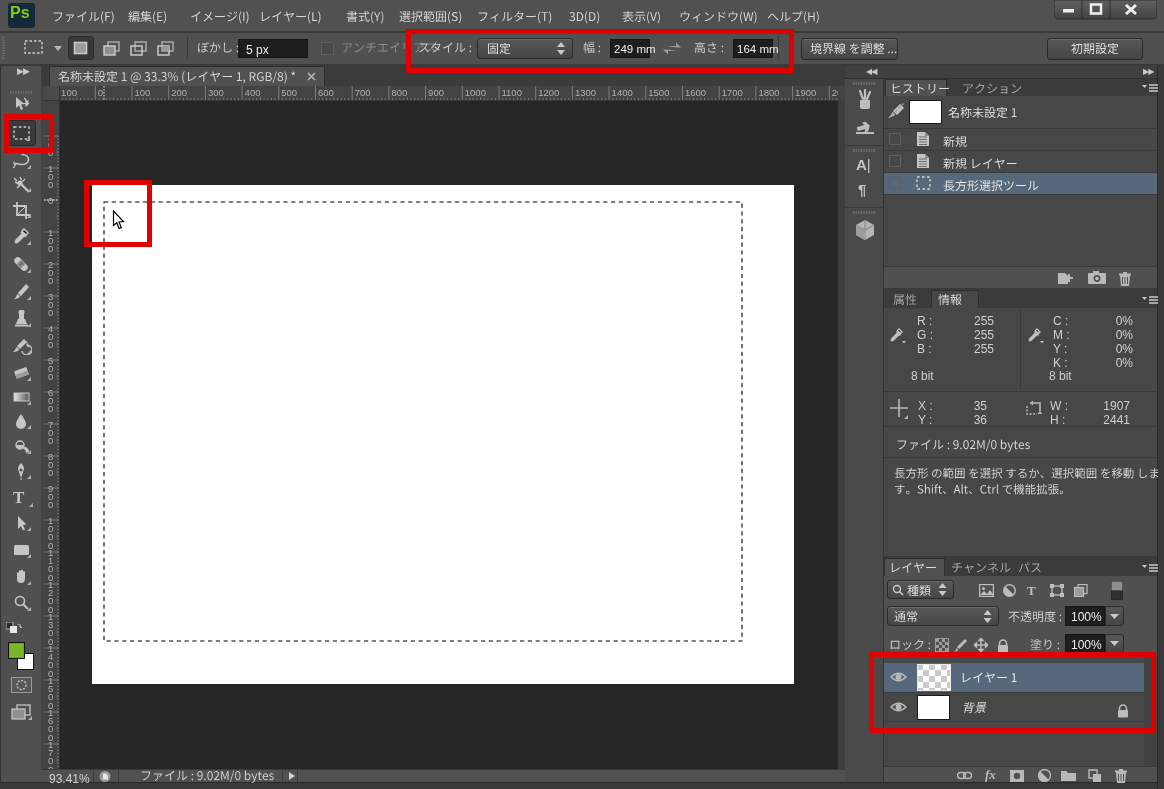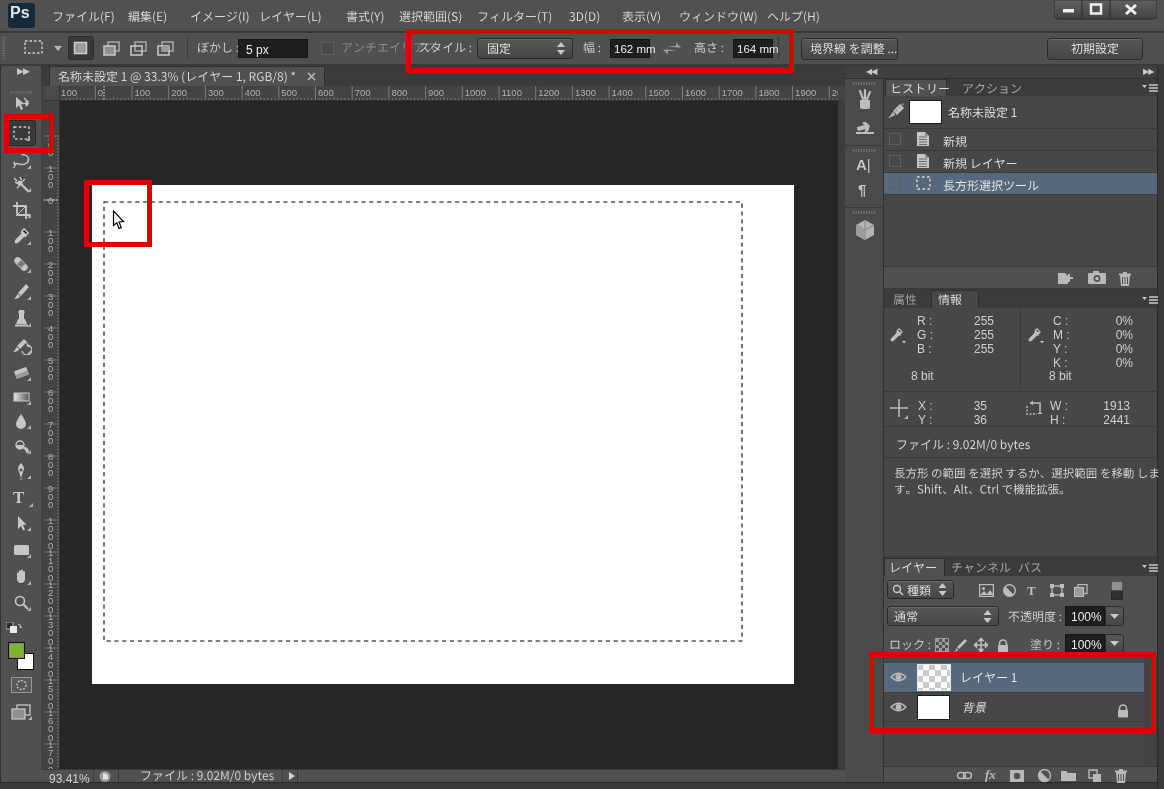--- a/index.html
+++ b/index.html
@@ -15,21 +15,21 @@
 <div class="abs" style="left:41px;top:66px;width:804px;height:20px;background:#3b3b3b"></div>
 <div class="abs" style="left:41px;top:86px;width:804px;height:683px;background:#434343"></div>
 <div class="abs" style="left:60px;top:101px;width:778px;height:668px;background:#262626"></div>
 <div class="abs" style="left:838px;top:101px;width:7px;height:668px;background:#3d3d3d"></div>
 <div class="abs" style="left:41px;top:769px;width:804px;height:13px;background:#505050;border-top:1px solid #3a3a3a"></div>
 <div class="abs" style="left:845px;top:66px;width:319px;height:716px;background:#505050"></div>
 <div class="abs" style="left:0;top:782px;width:1164px;height:7px;background:#393939;border-top:1px solid #2a2a2a"></div>
 <div class="abs" style="left:1157px;top:66px;width:7px;height:723px;background:#393939;border-left:1px solid #2a2a2a"></div>
 <div class="abs" style="left:0;top:66px;width:1px;height:716px;background:#333"></div>
 <div class="abs" style="left:8px;top:3px;width:27px;height:25px;background:#142a3b;border-radius:3px;"></div>
-<div class="lat" style="left:10px;top:4px;font-size:16px;font-weight:bold;color:#e5e5e5;letter-spacing:0px">Ps</div>
+<div class="lat" style="left:10px;top:4px;font-size:16px;font-weight:bold;color:#84cc16;letter-spacing:0px">Ps</div>
 <svg style="position:absolute;left:52px;top:9px;overflow:visible" width="65" height="16">
       <g transform="translate(0,12.0)">
         <path d="M10.3 -8Q10.3 -7.9 10.2 -7.7Q10.2 -7.6 10.2 -7.4Q10.1 -6.9 9.9 -6.3Q9.7 -5.8 9.5 -5.2Q9.3 -4.5 9 -4Q8.7 -3.4 8.4 -3Q7.8 -2.3 7.1 -1.7Q6.5 -1 5.6 -0.6Q4.7 -0.1 3.6 0.3L2.8 -0.6Q4 -0.9 4.9 -1.4Q5.7 -1.8 6.4 -2.3Q7 -2.9 7.5 -3.5Q7.9 -4.1 8.3 -4.8Q8.6 -5.5 8.8 -6.2Q9 -6.9 9.1 -7.4Q8.9 -7.4 8.4 -7.4Q8 -7.4 7.3 -7.4Q6.7 -7.4 6 -7.4Q5.3 -7.4 4.7 -7.4Q4 -7.4 3.6 -7.4Q3.1 -7.4 2.9 -7.4Q2.6 -7.4 2.3 -7.4Q2 -7.4 1.7 -7.4V-8.5Q1.9 -8.4 2.1 -8.4Q2.3 -8.4 2.5 -8.4Q2.8 -8.4 2.9 -8.4Q3.1 -8.4 3.5 -8.4Q3.8 -8.4 4.3 -8.4Q4.8 -8.4 5.4 -8.4Q6 -8.4 6.6 -8.4Q7.2 -8.4 7.7 -8.4Q8.2 -8.4 8.5 -8.4Q8.8 -8.4 9 -8.4Q9.1 -8.4 9.3 -8.4Q9.4 -8.4 9.6 -8.4Z M22.4 -6.1Q22.3 -6 22.3 -5.9Q22.2 -5.8 22.1 -5.7Q22 -5.5 21.8 -5.2Q21.5 -4.8 21.2 -4.4Q20.9 -4 20.5 -3.6Q20.1 -3.2 19.7 -2.9L18.9 -3.5Q19.3 -3.7 19.8 -4.1Q20.2 -4.5 20.5 -4.9Q20.8 -5.3 21 -5.6Q20.8 -5.6 20.4 -5.6Q19.9 -5.6 19.3 -5.6Q18.7 -5.6 18 -5.6Q17.4 -5.6 16.8 -5.6Q16.2 -5.6 15.8 -5.6Q15.4 -5.6 15.3 -5.6Q15 -5.6 14.7 -5.6Q14.4 -5.6 14.1 -5.6V-6.6Q14.4 -6.6 14.7 -6.5Q15 -6.5 15.3 -6.5Q15.4 -6.5 15.8 -6.5Q16.2 -6.5 16.9 -6.5Q17.5 -6.5 18.2 -6.5Q18.9 -6.5 19.5 -6.5Q20.1 -6.5 20.6 -6.5Q21 -6.5 21.2 -6.5Q21.3 -6.5 21.4 -6.5Q21.5 -6.5 21.6 -6.5Q21.8 -6.6 21.8 -6.6ZM18.4 -4.8Q18.3 -4.1 18.3 -3.4Q18.2 -2.7 18.1 -2.1Q17.9 -1.5 17.6 -1Q17.3 -0.4 16.8 0.1Q16.3 0.5 15.5 0.9L14.7 0.3Q14.9 0.2 15.1 0.1Q15.3 0 15.5 -0.1Q16.3 -0.7 16.7 -1.3Q17.1 -1.9 17.2 -2.6Q17.4 -3.3 17.4 -4.1Q17.4 -4.3 17.4 -4.5Q17.3 -4.7 17.3 -4.8Z M25 -4.3Q26.6 -4.8 27.9 -5.4Q29.3 -6 30.3 -6.6Q30.9 -7 31.5 -7.4Q32.1 -7.9 32.6 -8.4Q33.1 -8.9 33.6 -9.4L34.4 -8.6Q33.8 -8.1 33.3 -7.6Q32.7 -7.1 32 -6.6Q31.4 -6.1 30.7 -5.7Q30 -5.3 29.2 -4.9Q28.3 -4.5 27.4 -4.1Q26.5 -3.7 25.5 -3.4ZM30.1 -6.1 31.1 -6.4V-0.9Q31.1 -0.7 31.1 -0.4Q31.1 -0.2 31.1 0Q31.2 0.3 31.2 0.4H30Q30 0.3 30 0Q30.1 -0.2 30.1 -0.4Q30.1 -0.7 30.1 -0.9Z M42.3 -0.3Q42.3 -0.4 42.3 -0.6Q42.4 -0.7 42.4 -0.9Q42.4 -1 42.4 -1.5Q42.4 -1.9 42.4 -2.5Q42.4 -3.1 42.4 -3.7Q42.4 -4.4 42.4 -5.1Q42.4 -5.8 42.4 -6.5Q42.4 -7.1 42.4 -7.5Q42.4 -8 42.4 -8.1Q42.4 -8.5 42.3 -8.7Q42.3 -8.9 42.3 -9H43.4Q43.4 -8.9 43.4 -8.7Q43.4 -8.5 43.4 -8.1Q43.4 -7.9 43.4 -7.5Q43.4 -7.1 43.4 -6.5Q43.4 -5.9 43.4 -5.2Q43.4 -4.5 43.4 -3.8Q43.4 -3.2 43.4 -2.6Q43.4 -2 43.4 -1.6Q43.4 -1.3 43.4 -1.2Q43.9 -1.4 44.6 -1.9Q45.2 -2.3 45.8 -2.9Q46.4 -3.5 46.9 -4.1L47.4 -3.3Q46.9 -2.6 46.2 -2Q45.5 -1.4 44.8 -0.9Q44 -0.3 43.3 0Q43.2 0.1 43.1 0.2Q43 0.2 42.9 0.3ZM36.8 -0.3Q37.5 -0.9 38.1 -1.6Q38.6 -2.4 38.9 -3.3Q39 -3.7 39.1 -4.3Q39.2 -4.9 39.2 -5.6Q39.2 -6.3 39.2 -6.9Q39.2 -7.6 39.2 -8.1Q39.2 -8.4 39.2 -8.6Q39.2 -8.8 39.2 -9H40.3Q40.3 -8.9 40.2 -8.8Q40.2 -8.6 40.2 -8.4Q40.2 -8.3 40.2 -8.1Q40.2 -7.6 40.2 -6.9Q40.2 -6.2 40.1 -5.5Q40.1 -4.8 40 -4.1Q40 -3.4 39.8 -3Q39.6 -2 39 -1.2Q38.5 -0.3 37.7 0.3Z M50.9 2.4Q50 1 49.6 -0.5Q49.1 -2 49.1 -3.7Q49.1 -5.5 49.6 -7Q50 -8.5 50.9 -9.8L51.5 -9.5Q50.8 -8.2 50.4 -6.7Q50 -5.3 50 -3.7Q50 -2.2 50.4 -0.7Q50.8 0.8 51.5 2Z M53.3 0V-8.8H58.3V-7.9H54.4V-4.9H57.7V-3.9H54.4V0Z M59.9 2.4 59.2 2Q60 0.8 60.3 -0.7Q60.7 -2.2 60.7 -3.7Q60.7 -5.3 60.3 -6.7Q60 -8.2 59.2 -9.5L59.9 -9.8Q60.7 -8.5 61.2 -7Q61.6 -5.5 61.6 -3.7Q61.6 -2 61.2 -0.5Q60.7 1 59.9 2.4Z" fill="#d8d8d8"></path>
       </g>
     </svg>
 <svg style="position:absolute;left:128px;top:9px;overflow:visible" width="41" height="16">
       <g transform="translate(0,12.0)">
         <path d="M7.4 -3.9H8V0.8H7.4ZM8.9 -3.9H9.5V0.8H8.9ZM4.7 -9.4H11.3V-8.6H4.7ZM6.2 -2.1H10.9V-1.4H6.2ZM5.2 -7.8H6V-5.1Q6 -4.5 5.9 -3.7Q5.9 -2.9 5.7 -2.1Q5.6 -1.4 5.3 -0.6Q5 0.2 4.5 0.8Q4.5 0.7 4.4 0.6Q4.2 0.5 4.1 0.4Q4 0.3 3.9 0.3Q4.3 -0.3 4.6 -1Q4.8 -1.7 5 -2.4Q5.1 -3.1 5.1 -3.8Q5.2 -4.5 5.2 -5.1ZM5.5 -7.8H11V-5H5.5V-5.7H10.1V-7H5.5ZM5.8 -4.2H11V-3.5H6.5V1H5.8ZM10.5 -4.2H11.3V0.1Q11.3 0.4 11.2 0.5Q11.2 0.7 11 0.8Q10.8 0.9 10.6 0.9Q10.3 1 10 1Q10 0.8 9.9 0.6Q9.8 0.4 9.8 0.2Q10 0.2 10.2 0.2Q10.3 0.2 10.4 0.2Q10.5 0.2 10.5 0.1ZM2.4 -10.1 3.1 -9.8Q2.9 -9.3 2.7 -8.9Q2.4 -8.4 2.2 -7.9Q1.9 -7.5 1.7 -7.1L1.1 -7.4Q1.3 -7.8 1.5 -8.2Q1.8 -8.7 2 -9.2Q2.2 -9.7 2.4 -10.1ZM3.6 -8.7 4.4 -8.4Q4 -7.7 3.5 -7Q3 -6.2 2.5 -5.5Q2 -4.8 1.6 -4.3L1.1 -4.6Q1.4 -5 1.7 -5.5Q2.1 -6 2.4 -6.6Q2.8 -7.1 3.1 -7.7Q3.4 -8.2 3.6 -8.7ZM0.4 -7.6 0.9 -8.2Q1.2 -7.9 1.6 -7.5Q1.9 -7.2 2.2 -6.8Q2.4 -6.5 2.6 -6.2L2.1 -5.6Q1.9 -5.9 1.7 -6.2Q1.4 -6.6 1.1 -6.9Q0.8 -7.3 0.4 -7.6ZM3.2 -6 3.8 -6.2Q4 -5.8 4.2 -5.4Q4.5 -4.9 4.6 -4.5Q4.8 -4.1 4.8 -3.7L4.2 -3.4Q4.1 -3.8 3.9 -4.2Q3.8 -4.6 3.6 -5.1Q3.4 -5.6 3.2 -6ZM0.3 -4.8Q1.1 -4.8 2.1 -4.9Q3.1 -4.9 4.2 -5L4.2 -4.2Q3.2 -4.1 2.2 -4.1Q1.2 -4 0.4 -4ZM3.4 -3.1 4 -3.3Q4.3 -2.7 4.4 -2.1Q4.6 -1.5 4.6 -1.1L4 -0.9Q3.9 -1.3 3.8 -1.9Q3.6 -2.6 3.4 -3.1ZM1.1 -3.2 1.8 -3.1Q1.7 -2.2 1.5 -1.4Q1.3 -0.6 1 -0Q0.9 -0.1 0.8 -0.1Q0.7 -0.2 0.5 -0.3Q0.4 -0.3 0.3 -0.4Q0.6 -0.9 0.8 -1.7Q1 -2.4 1.1 -3.2ZM2.3 -4.4H3V1H2.3Z M12.6 -2.7H23.4V-2H12.6ZM14.7 -7.1H22.1V-6.5H14.7ZM14.7 -5.7H22.1V-5H14.7ZM14.5 -8.7H22.6V-7.9H14.5ZM17.8 -8.2H18.6V-3.9H17.8ZM17.5 -3.7H18.4V1H17.5ZM17.3 -2.5 18 -2.1Q17.6 -1.6 17 -1.2Q16.4 -0.8 15.7 -0.4Q15 0 14.3 0.3Q13.6 0.6 12.9 0.8Q12.8 0.7 12.7 0.4Q12.5 0.2 12.3 0.1Q13 -0.1 13.7 -0.4Q14.4 -0.6 15.1 -1Q15.8 -1.3 16.3 -1.7Q16.9 -2.1 17.3 -2.5ZM18.6 -2.5Q19 -2.1 19.6 -1.7Q20.2 -1.3 20.9 -1Q21.5 -0.7 22.2 -0.4Q22.9 -0.2 23.6 -0Q23.5 0.1 23.4 0.2Q23.3 0.3 23.2 0.5Q23.1 0.6 23 0.7Q22.4 0.5 21.7 0.2Q20.9 -0.1 20.3 -0.4Q19.6 -0.8 19 -1.2Q18.4 -1.6 17.9 -2.1ZM18.3 -10.1 19.3 -9.9Q19.1 -9.5 18.8 -9Q18.5 -8.5 18.3 -8.2L17.5 -8.3Q17.7 -8.7 18 -9.2Q18.2 -9.7 18.3 -10.1ZM15.2 -10.1 16.1 -9.9Q15.8 -9.3 15.3 -8.6Q14.9 -7.9 14.3 -7.2Q13.7 -6.5 13 -5.9Q12.9 -6.1 12.8 -6.2Q12.7 -6.3 12.5 -6.4Q12.4 -6.5 12.3 -6.6Q13 -7.1 13.5 -7.7Q14.1 -8.3 14.5 -8.9Q14.9 -9.6 15.2 -10.1ZM14.1 -8.2H15V-4.2H23V-3.5H14.1Z M26.9 2.4Q26 1 25.6 -0.5Q25.1 -2 25.1 -3.7Q25.1 -5.5 25.6 -7Q26 -8.5 26.9 -9.8L27.5 -9.5Q26.8 -8.2 26.4 -6.7Q26 -5.3 26 -3.7Q26 -2.2 26.4 -0.7Q26.8 0.8 27.5 2Z M29.3 0V-8.8H34.3V-7.9H30.4V-5.1H33.7V-4.2H30.4V-0.9H34.5V0Z M36.3 2.4 35.6 2Q36.4 0.8 36.8 -0.7Q37.2 -2.2 37.2 -3.7Q37.2 -5.3 36.8 -6.7Q36.4 -8.2 35.6 -9.5L36.3 -9.8Q37.1 -8.5 37.6 -7Q38.1 -5.5 38.1 -3.7Q38.1 -2 37.6 -0.5Q37.1 1 36.3 2.4Z" fill="#d8d8d8"></path>
       </g>
     </svg>
@@ -154,21 +154,21 @@
 <svg class="abs" style="left:556px;top:42px" width="10" height="13">
       <path d="M5,0 L9,5 H1 Z" fill="#c9c9c9"></path>
       <path d="M5,13 L1,8 H9 Z" fill="#c9c9c9"></path>
     </svg>
 <svg style="position:absolute;left:583px;top:40px;overflow:visible" width="20" height="16">
       <g transform="translate(0,12.0)">
         <path d="M2.4 -10.1H3.1V1H2.4ZM0.8 -7.8H4.4V-7H1.5V-1.5H0.8ZM4.1 -7.8H4.8V-2.5Q4.8 -2.3 4.7 -2.1Q4.7 -1.9 4.5 -1.8Q4.4 -1.7 4.1 -1.7Q3.9 -1.6 3.6 -1.6Q3.6 -1.8 3.5 -2Q3.5 -2.2 3.4 -2.4Q3.6 -2.4 3.7 -2.4Q3.9 -2.4 4 -2.4Q4.1 -2.4 4.1 -2.5ZM5.2 -9.5H11.4V-8.7H5.2ZM6.6 -7.1V-5.7H10V-7.1ZM5.8 -7.8H10.8V-5H5.8ZM5.7 -2.1H11V-1.4H5.7ZM5.6 -0.2H11V0.6H5.6ZM5.2 -4.1H11.3V0.9H10.4V-3.4H6.1V1H5.2ZM7.8 -3.7H8.6V0.3H7.8Z M16.4 -4.7Q16 -4.7 15.8 -4.9Q15.6 -5.1 15.6 -5.5Q15.6 -5.9 15.8 -6.1Q16 -6.4 16.4 -6.4Q16.7 -6.4 16.9 -6.1Q17.1 -5.9 17.1 -5.5Q17.1 -5.1 16.9 -4.9Q16.7 -4.7 16.4 -4.7ZM16.4 0.2Q16 0.2 15.8 -0.1Q15.6 -0.3 15.6 -0.7Q15.6 -1.1 15.8 -1.3Q16 -1.5 16.4 -1.5Q16.7 -1.5 16.9 -1.3Q17.1 -1.1 17.1 -0.7Q17.1 -0.3 16.9 -0.1Q16.7 0.2 16.4 0.2Z" fill="#cfcfcf"></path>
       </g>
     </svg>
 <div class="abs" style="left:610px;top:39px;width:40px;height:19px;background:#1e1e1e;border:1px solid #161616;overflow:hidden"></div>
-<div class="lat" style="left:614px;top:43px;font-size:11.5px;color:#ededed">162 mm</div>
+<div class="lat" style="left:614px;top:43px;font-size:11.5px;color:#ededed">249 mm</div>
 <svg class="abs" style="left:663px;top:42px" width="18" height="13">
 <path d="M4,4 h9 l0,-3.5 l5,5 -5,0z" fill="#9b9b9b"></path>
       <path d="M14,9 h-9 l0,3.5 l-5,-5 5,0z" fill="#9b9b9b"></path>
     </svg>
 <svg style="position:absolute;left:694px;top:40px;overflow:visible" width="32" height="16">
       <g transform="translate(0,12.0)">
         <path d="M0.8 -8.9H11.2V-8.2H0.8ZM5.5 -10.1H6.4V-8.6H5.5ZM1.3 -4.2H10.2V-3.5H2.2V1H1.3ZM9.9 -4.2H10.8V-0.1Q10.8 0.3 10.7 0.5Q10.6 0.7 10.3 0.8Q10 0.9 9.5 0.9Q9 0.9 8.2 0.9Q8.2 0.7 8.1 0.5Q8 0.3 7.9 0.1Q8.5 0.1 9 0.1Q9.5 0.1 9.6 0.1Q9.8 0.1 9.8 0Q9.9 -0 9.9 -0.1ZM3.7 -2.7H4.5V0.5H3.7ZM4.1 -2.7H8.3V-0.2H4.1V-0.8H7.5V-2H4.1ZM3.6 -6.8V-5.7H8.3V-6.8ZM2.8 -7.5H9.2V-5H2.8Z M18.3 -8.5Q18.2 -8.7 18.1 -9Q18.1 -9.2 18 -9.4L19 -9.6Q19.1 -9.2 19.2 -8.8Q19.3 -8.4 19.4 -7.9Q19.6 -7.5 19.7 -7.1Q20 -6.3 20.4 -5.5Q20.8 -4.7 21.2 -4.2Q21.3 -4 21.5 -3.9Q21.6 -3.7 21.7 -3.6L21.2 -2.9Q21 -3 20.7 -3Q20.3 -3 19.9 -3.1Q19.5 -3.1 19.1 -3.2Q18.7 -3.2 18.3 -3.2L18.4 -4Q18.8 -4 19.1 -4Q19.5 -3.9 19.9 -3.9Q20.2 -3.9 20.4 -3.9Q20.2 -4.2 19.9 -4.7Q19.6 -5.2 19.3 -5.8Q19 -6.3 18.8 -6.9Q18.6 -7.4 18.5 -7.8Q18.4 -8.2 18.3 -8.5ZM13.9 -7.6Q14.9 -7.5 15.8 -7.4Q16.8 -7.4 17.6 -7.4Q18.5 -7.4 19.2 -7.5Q19.6 -7.5 20.2 -7.6Q20.7 -7.7 21.2 -7.8Q21.8 -8 22.2 -8.1L22.3 -7.2Q21.9 -7 21.4 -6.9Q20.9 -6.8 20.4 -6.8Q19.9 -6.7 19.5 -6.6Q18.3 -6.5 16.9 -6.5Q15.5 -6.5 13.9 -6.6ZM15.7 -3.7Q15.5 -3.3 15.3 -2.9Q15.2 -2.5 15.2 -2.1Q15.2 -1.2 15.9 -0.8Q16.7 -0.4 18 -0.4Q18.9 -0.4 19.7 -0.5Q20.5 -0.6 21.1 -0.7L21.1 0.2Q20.5 0.3 19.7 0.4Q19 0.5 17.9 0.5Q16.8 0.5 16 0.2Q15.1 -0.1 14.7 -0.6Q14.2 -1.2 14.2 -2Q14.2 -2.5 14.4 -2.9Q14.6 -3.4 14.8 -4Z M28.4 -4.7Q28 -4.7 27.8 -4.9Q27.6 -5.1 27.6 -5.5Q27.6 -5.9 27.8 -6.1Q28 -6.4 28.4 -6.4Q28.7 -6.4 28.9 -6.1Q29.1 -5.9 29.1 -5.5Q29.1 -5.1 28.9 -4.9Q28.7 -4.7 28.4 -4.7ZM28.4 0.2Q28 0.2 27.8 -0.1Q27.6 -0.3 27.6 -0.7Q27.6 -1.1 27.8 -1.3Q28 -1.5 28.4 -1.5Q28.7 -1.5 28.9 -1.3Q29.1 -1.1 29.1 -0.7Q29.1 -0.3 28.9 -0.1Q28.7 0.2 28.4 0.2Z" fill="#cfcfcf"></path>
       </g>
     </svg>
 <div class="abs" style="left:733px;top:39px;width:40px;height:19px;background:#1e1e1e;border:1px solid #161616;overflow:hidden"></div>
@@ -1062,21 +1062,21 @@
 <div class="lat" style="left:918px;top:399px;font-size:12px;color:#cfcfcf;">X :</div>
 <div class="lat" style="left:907px;top:399px;width:80px;text-align:right;font-size:12px;color:#cfcfcf">35</div>
 <div class="lat" style="left:918px;top:413px;font-size:12px;color:#cfcfcf;">Y :</div>
 <div class="lat" style="left:907px;top:413px;width:80px;text-align:right;font-size:12px;color:#cfcfcf">36</div>
 <svg class="abs" style="left:1024px;top:400px" width="20" height="18">
       <path d="M3,6 v8 h10" fill="none" stroke="#b9b9b9" stroke-width="1.4" stroke-dasharray="2 1.5"></path>
       <path d="M6,3 h10 v8" fill="none" stroke="#b9b9b9" stroke-width="1.6"></path>
       <path d="M6,3 l3,-2.5 v5 z M16,11 l2.5,3 h-5 z" fill="#b9b9b9"></path>
     </svg>
 <div class="lat" style="left:1050px;top:399px;font-size:12px;color:#cfcfcf;">W :</div>
-<div class="lat" style="left:1050px;top:399px;width:80px;text-align:right;font-size:12px;color:#cfcfcf">1913</div>
+<div class="lat" style="left:1050px;top:399px;width:80px;text-align:right;font-size:12px;color:#cfcfcf">1907</div>
 <div class="lat" style="left:1050px;top:413px;font-size:12px;color:#cfcfcf;">H :</div>
 <div class="lat" style="left:1050px;top:413px;width:80px;text-align:right;font-size:12px;color:#cfcfcf">2441</div>
 <div class="abs" style="left:884px;top:426px;width:273px;height:1px;background:#3a3a3a"></div>
 <svg style="position:absolute;left:896px;top:437px;overflow:visible" width="136" height="16">
       <g transform="translate(0,12.0)">
         <path d="M10.3 -8Q10.3 -7.9 10.2 -7.7Q10.2 -7.6 10.2 -7.4Q10.1 -6.9 9.9 -6.3Q9.7 -5.8 9.5 -5.2Q9.3 -4.5 9 -4Q8.7 -3.4 8.4 -3Q7.8 -2.3 7.1 -1.7Q6.5 -1 5.6 -0.6Q4.7 -0.1 3.6 0.3L2.8 -0.6Q4 -0.9 4.9 -1.4Q5.7 -1.8 6.4 -2.3Q7 -2.9 7.5 -3.5Q7.9 -4.1 8.3 -4.8Q8.6 -5.5 8.8 -6.2Q9 -6.9 9.1 -7.4Q8.9 -7.4 8.4 -7.4Q8 -7.4 7.3 -7.4Q6.7 -7.4 6 -7.4Q5.3 -7.4 4.7 -7.4Q4 -7.4 3.6 -7.4Q3.1 -7.4 2.9 -7.4Q2.6 -7.4 2.3 -7.4Q2 -7.4 1.7 -7.4V-8.5Q1.9 -8.4 2.1 -8.4Q2.3 -8.4 2.5 -8.4Q2.8 -8.4 2.9 -8.4Q3.1 -8.4 3.5 -8.4Q3.8 -8.4 4.3 -8.4Q4.8 -8.4 5.4 -8.4Q6 -8.4 6.6 -8.4Q7.2 -8.4 7.7 -8.4Q8.2 -8.4 8.5 -8.4Q8.8 -8.4 9 -8.4Q9.1 -8.4 9.3 -8.4Q9.4 -8.4 9.6 -8.4Z M22.4 -6.1Q22.3 -6 22.3 -5.9Q22.2 -5.8 22.1 -5.7Q22 -5.5 21.8 -5.2Q21.5 -4.8 21.2 -4.4Q20.9 -4 20.5 -3.6Q20.1 -3.2 19.7 -2.9L18.9 -3.5Q19.3 -3.7 19.8 -4.1Q20.2 -4.5 20.5 -4.9Q20.8 -5.3 21 -5.6Q20.8 -5.6 20.4 -5.6Q19.9 -5.6 19.3 -5.6Q18.7 -5.6 18 -5.6Q17.4 -5.6 16.8 -5.6Q16.2 -5.6 15.8 -5.6Q15.4 -5.6 15.3 -5.6Q15 -5.6 14.7 -5.6Q14.4 -5.6 14.1 -5.6V-6.6Q14.4 -6.6 14.7 -6.5Q15 -6.5 15.3 -6.5Q15.4 -6.5 15.8 -6.5Q16.2 -6.5 16.9 -6.5Q17.5 -6.5 18.2 -6.5Q18.9 -6.5 19.5 -6.5Q20.1 -6.5 20.6 -6.5Q21 -6.5 21.2 -6.5Q21.3 -6.5 21.4 -6.5Q21.5 -6.5 21.6 -6.5Q21.8 -6.6 21.8 -6.6ZM18.4 -4.8Q18.3 -4.1 18.3 -3.4Q18.2 -2.7 18.1 -2.1Q17.9 -1.5 17.6 -1Q17.3 -0.4 16.8 0.1Q16.3 0.5 15.5 0.9L14.7 0.3Q14.9 0.2 15.1 0.1Q15.3 0 15.5 -0.1Q16.3 -0.7 16.7 -1.3Q17.1 -1.9 17.2 -2.6Q17.4 -3.3 17.4 -4.1Q17.4 -4.3 17.4 -4.5Q17.3 -4.7 17.3 -4.8Z M25 -4.3Q26.6 -4.8 27.9 -5.4Q29.3 -6 30.3 -6.6Q30.9 -7 31.5 -7.4Q32.1 -7.9 32.6 -8.4Q33.1 -8.9 33.6 -9.4L34.4 -8.6Q33.8 -8.1 33.3 -7.6Q32.7 -7.1 32 -6.6Q31.4 -6.1 30.7 -5.7Q30 -5.3 29.2 -4.9Q28.3 -4.5 27.4 -4.1Q26.5 -3.7 25.5 -3.4ZM30.1 -6.1 31.1 -6.4V-0.9Q31.1 -0.7 31.1 -0.4Q31.1 -0.2 31.1 0Q31.2 0.3 31.2 0.4H30Q30 0.3 30 0Q30.1 -0.2 30.1 -0.4Q30.1 -0.7 30.1 -0.9Z M42.3 -0.3Q42.3 -0.4 42.3 -0.6Q42.4 -0.7 42.4 -0.9Q42.4 -1 42.4 -1.5Q42.4 -1.9 42.4 -2.5Q42.4 -3.1 42.4 -3.7Q42.4 -4.4 42.4 -5.1Q42.4 -5.8 42.4 -6.5Q42.4 -7.1 42.4 -7.5Q42.4 -8 42.4 -8.1Q42.4 -8.5 42.3 -8.7Q42.3 -8.9 42.3 -9H43.4Q43.4 -8.9 43.4 -8.7Q43.4 -8.5 43.4 -8.1Q43.4 -7.9 43.4 -7.5Q43.4 -7.1 43.4 -6.5Q43.4 -5.9 43.4 -5.2Q43.4 -4.5 43.4 -3.8Q43.4 -3.2 43.4 -2.6Q43.4 -2 43.4 -1.6Q43.4 -1.3 43.4 -1.2Q43.9 -1.4 44.6 -1.9Q45.2 -2.3 45.8 -2.9Q46.4 -3.5 46.9 -4.1L47.4 -3.3Q46.9 -2.6 46.2 -2Q45.5 -1.4 44.8 -0.9Q44 -0.3 43.3 0Q43.2 0.1 43.1 0.2Q43 0.2 42.9 0.3ZM36.8 -0.3Q37.5 -0.9 38.1 -1.6Q38.6 -2.4 38.9 -3.3Q39 -3.7 39.1 -4.3Q39.2 -4.9 39.2 -5.6Q39.2 -6.3 39.2 -6.9Q39.2 -7.6 39.2 -8.1Q39.2 -8.4 39.2 -8.6Q39.2 -8.8 39.2 -9H40.3Q40.3 -8.9 40.2 -8.8Q40.2 -8.6 40.2 -8.4Q40.2 -8.3 40.2 -8.1Q40.2 -7.6 40.2 -6.9Q40.2 -6.2 40.1 -5.5Q40.1 -4.8 40 -4.1Q40 -3.4 39.8 -3Q39.6 -2 39 -1.2Q38.5 -0.3 37.7 0.3Z M52.4 -4.7Q52 -4.7 51.8 -4.9Q51.6 -5.1 51.6 -5.5Q51.6 -5.9 51.8 -6.1Q52 -6.4 52.4 -6.4Q52.7 -6.4 52.9 -6.1Q53.1 -5.9 53.1 -5.5Q53.1 -5.1 52.9 -4.9Q52.7 -4.7 52.4 -4.7ZM52.4 0.2Q52 0.2 51.8 -0.1Q51.6 -0.3 51.6 -0.7Q51.6 -1.1 51.8 -1.3Q52 -1.5 52.4 -1.5Q52.7 -1.5 52.9 -1.3Q53.1 -1.1 53.1 -0.7Q53.1 -0.3 52.9 -0.1Q52.7 0.2 52.4 0.2Z M59.5 0.2Q58.8 0.2 58.3 -0.1Q57.8 -0.4 57.4 -0.7L58 -1.4Q58.3 -1.1 58.7 -0.9Q59.1 -0.8 59.5 -0.8Q59.9 -0.8 60.3 -1Q60.7 -1.2 61 -1.6Q61.3 -2.1 61.5 -2.9Q61.7 -3.6 61.7 -4.8Q61.7 -5.9 61.5 -6.6Q61.2 -7.3 60.8 -7.7Q60.4 -8.1 59.8 -8.1Q59.4 -8.1 59 -7.9Q58.7 -7.6 58.5 -7.2Q58.3 -6.7 58.3 -6.1Q58.3 -5.5 58.5 -5.1Q58.6 -4.6 59 -4.4Q59.3 -4.1 59.8 -4.1Q60.3 -4.1 60.8 -4.4Q61.3 -4.7 61.7 -5.4L61.8 -4.5Q61.5 -4.2 61.1 -3.9Q60.8 -3.6 60.4 -3.5Q60.1 -3.3 59.7 -3.3Q58.9 -3.3 58.4 -3.6Q57.8 -4 57.5 -4.6Q57.2 -5.2 57.2 -6.1Q57.2 -7 57.6 -7.6Q57.9 -8.2 58.5 -8.6Q59.1 -9 59.8 -9Q60.4 -9 60.9 -8.7Q61.5 -8.4 61.9 -7.9Q62.3 -7.4 62.5 -6.6Q62.7 -5.8 62.7 -4.8Q62.7 -3.4 62.5 -2.5Q62.2 -1.6 61.7 -1Q61.3 -0.4 60.7 -0.1Q60.1 0.2 59.5 0.2Z M65 0.2Q64.7 0.2 64.5 -0.1Q64.2 -0.3 64.2 -0.7Q64.2 -1.1 64.5 -1.3Q64.7 -1.5 65 -1.5Q65.4 -1.5 65.6 -1.3Q65.8 -1.1 65.8 -0.7Q65.8 -0.3 65.6 -0.1Q65.4 0.2 65 0.2Z M70 0.2Q69.2 0.2 68.6 -0.3Q68 -0.9 67.6 -1.9Q67.3 -2.9 67.3 -4.4Q67.3 -6 67.6 -7Q68 -8 68.6 -8.5Q69.2 -9 70 -9Q70.9 -9 71.5 -8.5Q72.1 -8 72.4 -7Q72.8 -6 72.8 -4.4Q72.8 -2.9 72.4 -1.9Q72.1 -0.9 71.5 -0.3Q70.9 0.2 70 0.2ZM70 -0.7Q70.5 -0.7 70.9 -1.1Q71.3 -1.5 71.5 -2.3Q71.7 -3.1 71.7 -4.4Q71.7 -5.7 71.5 -6.5Q71.3 -7.3 70.9 -7.7Q70.5 -8.1 70 -8.1Q69.6 -8.1 69.2 -7.7Q68.8 -7.3 68.6 -6.5Q68.4 -5.7 68.4 -4.4Q68.4 -3.1 68.6 -2.3Q68.8 -1.5 69.2 -1.1Q69.6 -0.7 70 -0.7Z M73.9 0V-0.6Q75.3 -1.9 76.2 -2.9Q77.1 -3.9 77.5 -4.7Q77.9 -5.6 77.9 -6.3Q77.9 -6.8 77.8 -7.2Q77.6 -7.6 77.2 -7.8Q76.9 -8.1 76.3 -8.1Q75.8 -8.1 75.3 -7.8Q74.8 -7.5 74.5 -7L73.8 -7.7Q74.4 -8.3 75 -8.6Q75.6 -9 76.4 -9Q77.2 -9 77.8 -8.6Q78.4 -8.3 78.7 -7.7Q79 -7.2 79 -6.4Q79 -5.5 78.6 -4.6Q78.1 -3.7 77.4 -2.8Q76.6 -1.8 75.5 -0.9Q75.9 -0.9 76.3 -0.9Q76.7 -0.9 77 -0.9H79.4V0Z M81.2 0V-8.8H82.6L84.3 -4.1Q84.4 -3.6 84.6 -3.2Q84.7 -2.7 84.9 -2.3H84.9Q85.1 -2.7 85.3 -3.2Q85.4 -3.6 85.6 -4.1L87.2 -8.8H88.6V0H87.5V-4.9Q87.5 -5.3 87.6 -5.7Q87.6 -6.2 87.6 -6.6Q87.6 -7.1 87.7 -7.5H87.6L86.9 -5.5L85.3 -0.9H84.5L82.8 -5.5L82.1 -7.5H82.1Q82.1 -7.1 82.2 -6.6Q82.2 -6.2 82.2 -5.7Q82.2 -5.3 82.2 -4.9V0Z M89.9 2.1 93.5 -9.5H94.3L90.7 2.1Z M97.8 0.2Q97 0.2 96.4 -0.3Q95.7 -0.9 95.4 -1.9Q95.1 -2.9 95.1 -4.4Q95.1 -6 95.4 -7Q95.7 -8 96.4 -8.5Q97 -9 97.8 -9Q98.7 -9 99.3 -8.5Q99.9 -8 100.2 -7Q100.5 -6 100.5 -4.4Q100.5 -2.9 100.2 -1.9Q99.9 -0.9 99.3 -0.3Q98.7 0.2 97.8 0.2ZM97.8 -0.7Q98.3 -0.7 98.7 -1.1Q99.1 -1.5 99.3 -2.3Q99.5 -3.1 99.5 -4.4Q99.5 -5.7 99.3 -6.5Q99.1 -7.3 98.7 -7.7Q98.3 -8.1 97.8 -8.1Q97.3 -8.1 96.9 -7.7Q96.6 -7.3 96.3 -6.5Q96.1 -5.7 96.1 -4.4Q96.1 -3.1 96.3 -2.3Q96.6 -1.5 96.9 -1.1Q97.3 -0.7 97.8 -0.7Z M107.8 0.2Q107.4 0.2 106.9 -0.1Q106.4 -0.3 105.9 -0.7H105.9L105.8 0H104.9V-9.6H106V-6.9L106 -5.8Q106.4 -6.2 107 -6.4Q107.5 -6.7 108 -6.7Q108.9 -6.7 109.5 -6.3Q110 -5.9 110.3 -5.1Q110.6 -4.4 110.6 -3.4Q110.6 -2.3 110.2 -1.5Q109.8 -0.7 109.2 -0.3Q108.5 0.2 107.8 0.2ZM107.6 -0.8Q108.2 -0.8 108.6 -1.1Q109 -1.4 109.2 -2Q109.5 -2.5 109.5 -3.3Q109.5 -4.1 109.3 -4.6Q109.1 -5.2 108.8 -5.5Q108.4 -5.8 107.8 -5.8Q107.4 -5.8 106.9 -5.5Q106.5 -5.3 106 -4.9V-1.4Q106.4 -1.1 106.9 -0.9Q107.3 -0.8 107.6 -0.8Z M112.5 2.8Q112.2 2.8 112 2.8Q111.8 2.7 111.7 2.7L111.9 1.8Q112 1.8 112.1 1.9Q112.3 1.9 112.4 1.9Q113 1.9 113.3 1.5Q113.7 1.1 113.9 0.5L114 0L111.4 -6.5H112.5L113.9 -2.9Q114 -2.5 114.2 -2Q114.3 -1.5 114.5 -1.1H114.6Q114.7 -1.5 114.8 -2Q115 -2.5 115.1 -2.9L116.3 -6.5H117.3L114.9 0.5Q114.7 1.2 114.3 1.7Q114 2.2 113.6 2.5Q113.1 2.8 112.5 2.8Z M120.6 0.2Q120 0.2 119.5 -0.1Q119.1 -0.4 119 -0.9Q118.8 -1.4 118.8 -2V-5.6H117.8V-6.5L118.8 -6.5L119 -8.4H119.9V-6.5H121.7V-5.6H119.9V-2Q119.9 -1.4 120.1 -1.1Q120.3 -0.7 120.9 -0.7Q121.1 -0.7 121.3 -0.8Q121.5 -0.8 121.6 -0.9L121.8 -0.1Q121.6 0 121.3 0.1Q120.9 0.2 120.6 0.2Z M125.8 0.2Q124.9 0.2 124.2 -0.2Q123.5 -0.7 123.1 -1.4Q122.6 -2.2 122.6 -3.3Q122.6 -4.1 122.9 -4.7Q123.1 -5.3 123.5 -5.8Q124 -6.2 124.5 -6.4Q125 -6.7 125.6 -6.7Q126.4 -6.7 127 -6.3Q127.5 -5.9 127.9 -5.2Q128.2 -4.6 128.2 -3.6Q128.2 -3.4 128.1 -3.3Q128.1 -3.1 128.1 -3H123.7Q123.8 -2.3 124 -1.8Q124.3 -1.3 124.8 -1Q125.3 -0.7 125.9 -0.7Q126.4 -0.7 126.7 -0.9Q127.1 -1 127.5 -1.2L127.9 -0.5Q127.5 -0.2 126.9 -0Q126.4 0.2 125.8 0.2ZM123.7 -3.8H127.2Q127.2 -4.8 126.8 -5.3Q126.3 -5.8 125.6 -5.8Q125.1 -5.8 124.7 -5.6Q124.3 -5.3 124 -4.9Q123.8 -4.4 123.7 -3.8Z M131.5 0.2Q130.8 0.2 130.1 -0.1Q129.5 -0.4 129 -0.7L129.6 -1.5Q130 -1.1 130.5 -0.9Q130.9 -0.7 131.5 -0.7Q132.2 -0.7 132.5 -1Q132.8 -1.3 132.8 -1.7Q132.8 -2.1 132.6 -2.3Q132.4 -2.5 132 -2.7Q131.7 -2.8 131.3 -3Q130.8 -3.1 130.4 -3.3Q130 -3.6 129.7 -3.9Q129.4 -4.3 129.4 -4.8Q129.4 -5.4 129.7 -5.8Q129.9 -6.2 130.4 -6.4Q130.9 -6.7 131.6 -6.7Q132.3 -6.7 132.8 -6.5Q133.3 -6.3 133.7 -5.9L133.1 -5.3Q132.8 -5.5 132.5 -5.7Q132.1 -5.8 131.7 -5.8Q131 -5.8 130.7 -5.5Q130.5 -5.3 130.5 -4.9Q130.5 -4.6 130.6 -4.4Q130.8 -4.2 131.2 -4Q131.5 -3.9 131.9 -3.8Q132.2 -3.6 132.6 -3.5Q132.9 -3.3 133.2 -3.1Q133.5 -2.9 133.7 -2.6Q133.8 -2.2 133.8 -1.8Q133.8 -1.2 133.6 -0.8Q133.3 -0.4 132.8 -0.1Q132.2 0.2 131.5 0.2Z" fill="#d6d6d6"></path>
       </g>
     </svg>
 <div class="abs" style="left:884px;top:457px;width:273px;height:1px;background:#3a3a3a"></div>
 <svg style="position:absolute;left:894px;top:466px;overflow:visible" width="268" height="15">

